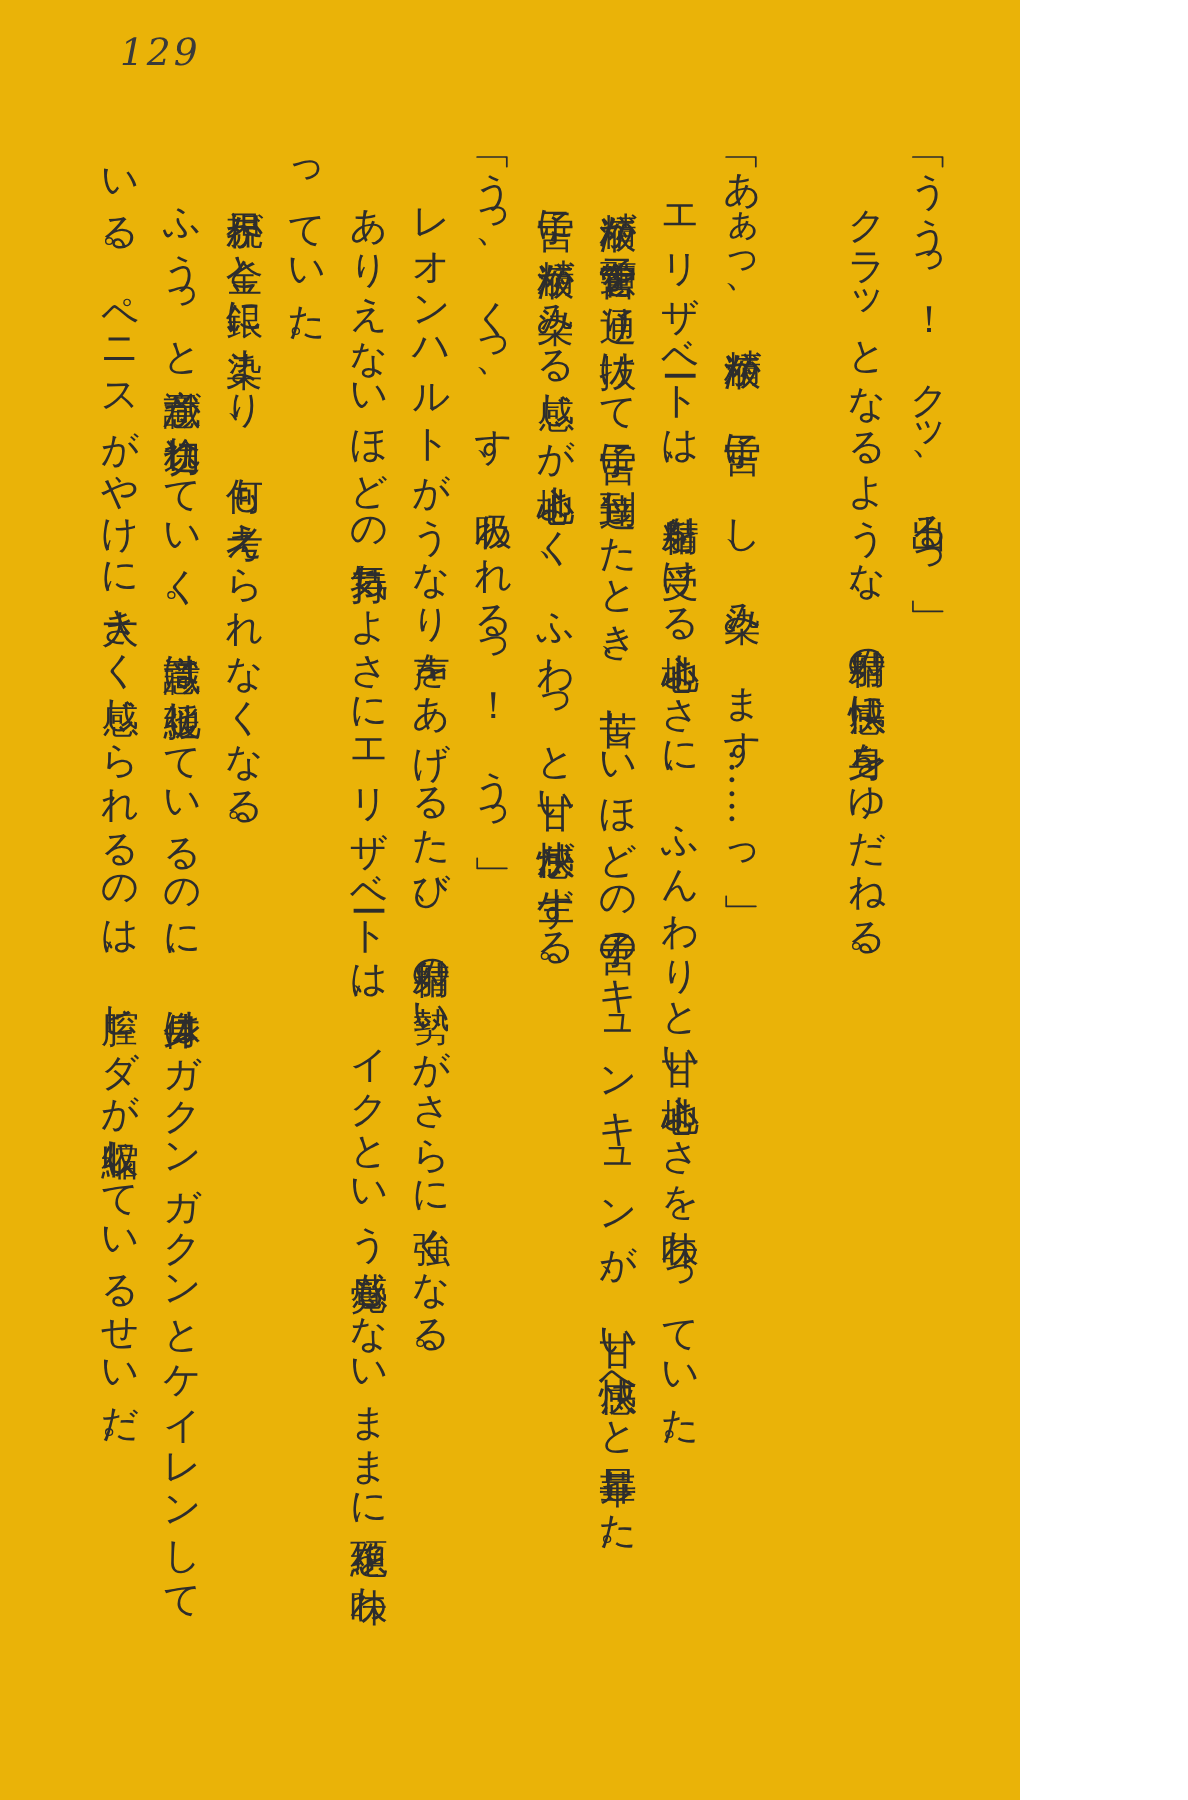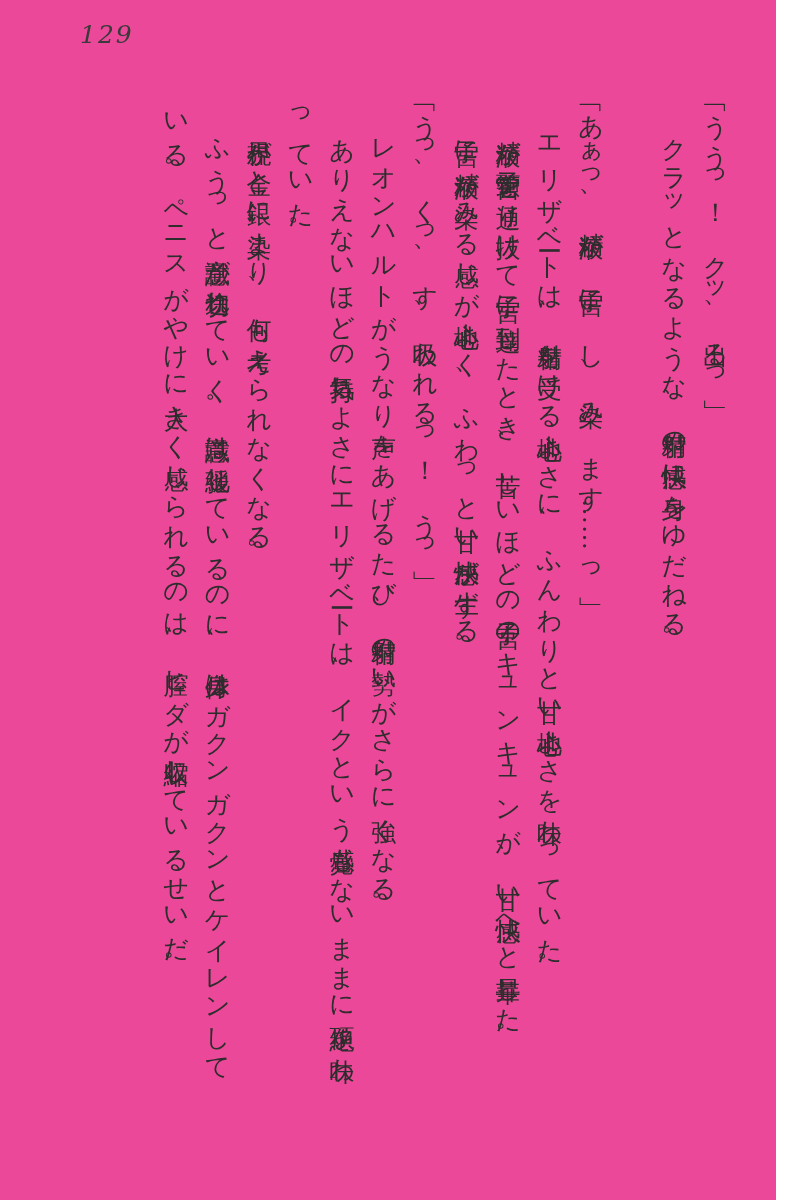--- a/index.html
+++ b/index.html
@@ -7,23 +7,23 @@
     padding: 0;
   }
   body {
     width: 792px;
     height: 1200px;
     background: #ffffff;
     overflow: hidden;
   }
   .page {
     position: relative;
-    width: 776px;
+    width: 680px;
     height: 1200px;
-    background: #ec4899;
+    background: #eab308;
     font-family: "DejaVu Serif", serif;
   }
   .page-number {
     position: absolute;
     top: 20px;
     left: 80px;
     font-family: "DejaVu Serif", serif;
     font-style: italic;
     font-size: 25px;
     letter-spacing: 2px;

